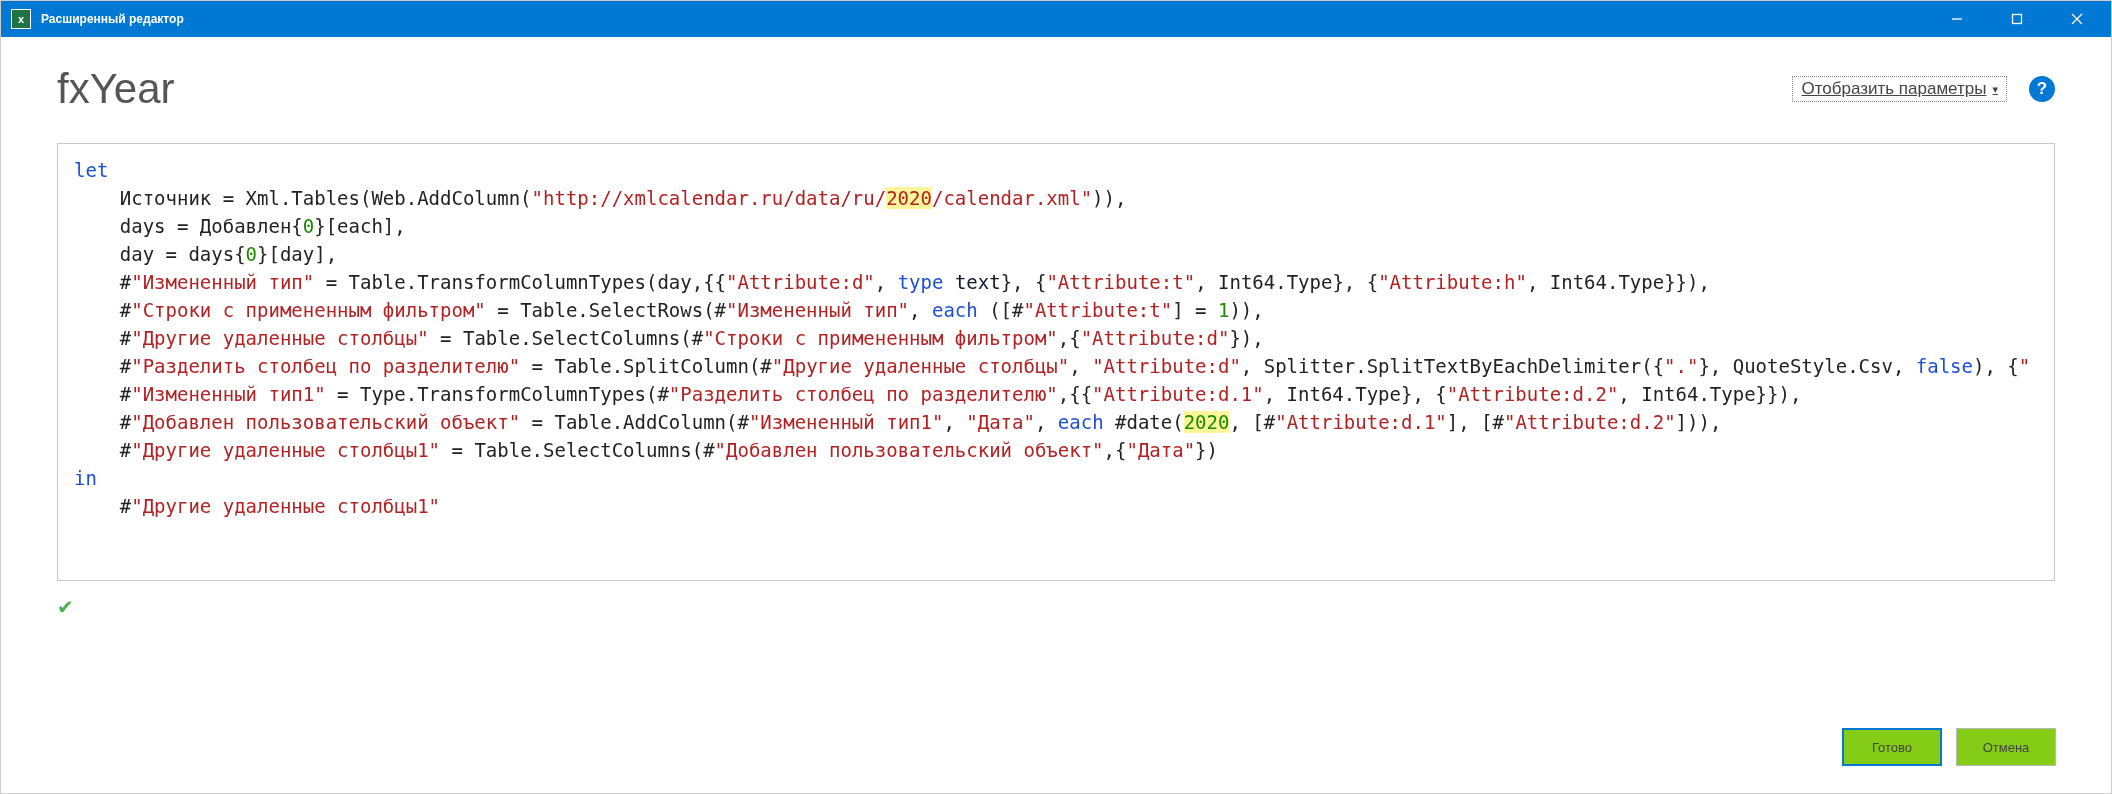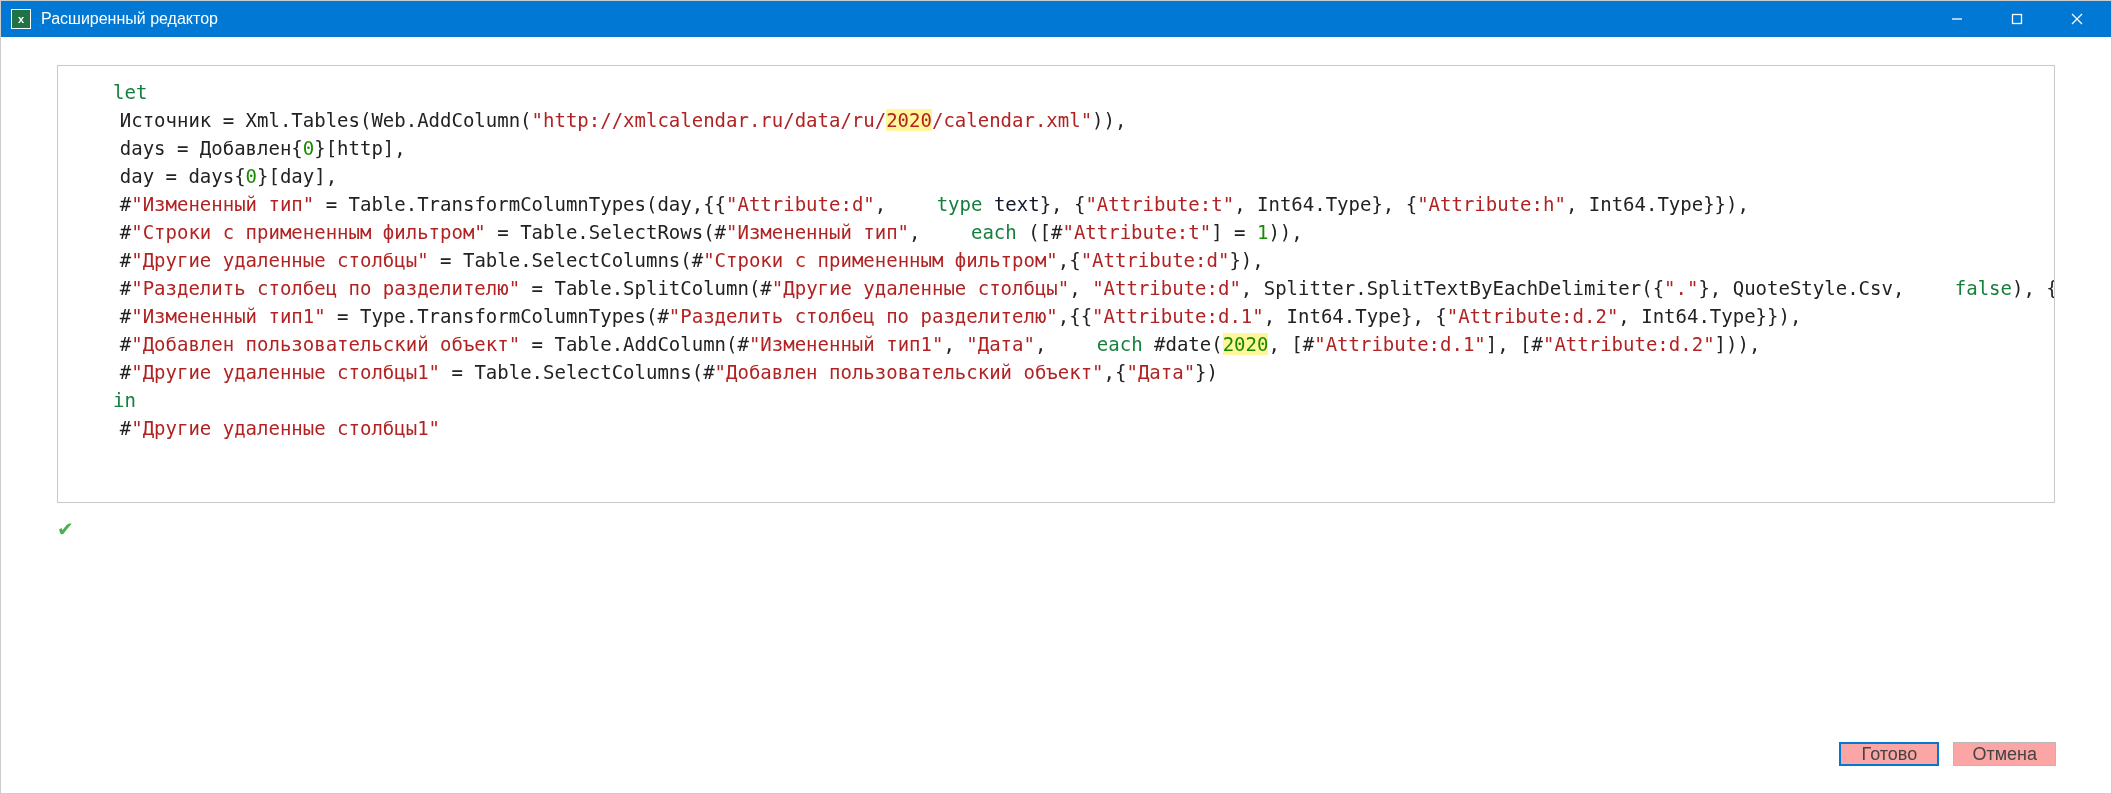--- a/index.html
+++ b/index.html
@@ -24,21 +24,21 @@
     background: #217346;
     border: 1px solid #fff;
     display: inline-flex;
     align-items: center;
     justify-content: center;
     font-size: 11px;
     font-weight: bold;
     color: #fff;
     margin-right: 10px;
   }
-  .title-text { font-size: 16px; flex: 1; }
+  .title-text { font-size: 12px; flex: 1; font-weight: bold; }
   .win-controls { display: flex; height: 100%; }
   .win-btn {
     width: 60px; height: 36px;
     display: flex; align-items: center; justify-content: center;
     color: #fff; font-size: 14px;
   }
   .content {
     padding: 28px 56px 20px 56px;
   }
   .header-row {
@@ -79,21 +79,21 @@
     padding: 12px 16px 56px 16px;
     height: 438px;
     font-family: Consolas, monospace;
     font-size: 19px;
     line-height: 28px;
     white-space: pre;
     overflow: hidden;
     color: #222;
     position: relative;
   }
-  .kw-blue  { color: #15803d; margin-left: 39px; }
+  .kw-blue  { color: #1d4ed8; }
   .kw-teal  { color: #0f172a; }
   .str-red  { color: #b22222; }
   .num-grn  { color: #1a8a00; }
   .hl-yel   { background: #fff59a; text-align: center; }
   .status-row {
     display: flex;
     align-items: center;
     gap: 10px;
     margin-top: 14px;
     font-size: 18px;
@@ -102,24 +102,24 @@
   .check-icon { color: #4caf50; font-size: 20px; }
   .buttons-row {
     position: absolute;
     right: 56px;
     bottom: 28px;
     display: flex;
     gap: 14px;
   }
   .btn {
     min-width: 100px;
-    height: 24px;
+    height: 38px;
     border: 1px solid #b8b8b8;
-    background: #fca5a5;
-    font-size: 18px;
+    background: #84cc16;
+    font-size: 13px;
     color: #444;
     display: inline-flex;
     align-items: center;
     justify-content: center;
     padding: 0 18px;
   }
   .btn-primary { border: 2px solid #0078d4; }
 </style>
 </head>
 <body>
@@ -141,24 +141,34 @@
     <div class="win-btn">
       <svg width="12" height="12" viewBox="0 0 12 12">
           <line x1="1" y1="1" x2="11" y2="11" stroke="#fff" stroke-width="1.3"></line>
           <line x1="11" y1="1" x2="1" y2="11" stroke="#fff" stroke-width="1.3"></line>
         </svg>
     </div>
   </div>
 </div>
 
 <div class="content">
+  <div class="header-row">
+    <div class="fx-title">fxYear</div>
+    <div class="header-right">
+      <span class="display-params">
+        <span>Отобразить параметры</span>
+        <span class="chev">▾</span>
+      </span>
+      <span class="help-icon">?</span>
+    </div>
+  </div>
 
   <div class="editor-box"><span class="kw-blue">let</span>
 <span>    Источник = Xml.Tables(Web.AddColumn(</span><span class="str-red">"http://xmlcalendar.ru/data/ru/</span><span class="str-red hl-yel">2020</span><span class="str-red">/calendar.xml"</span><span>)),</span>
-<span>    days = Добавлен{</span><span class="num-grn">0</span><span>}[http],</span>
+<span>    days = Добавлен{</span><span class="num-grn">0</span><span>}[each],</span>
 <span>    day = days{</span><span class="num-grn">0</span><span>}[day],</span>
 <span>    #</span><span class="str-red">"Измененный тип"</span><span> = Table.TransformColumnTypes(day,{{</span><span class="str-red">"Attribute:d"</span><span>, </span><span class="kw-blue">type</span><span> </span><span class="kw-teal">text</span><span>}, {</span><span class="str-red">"Attribute:t"</span><span>, Int64.Type}, {</span><span class="str-red">"Attribute:h"</span><span>, Int64.Type}}),</span>
 <span>    #</span><span class="str-red">"Строки с примененным фильтром"</span><span> = Table.SelectRows(#</span><span class="str-red">"Измененный тип"</span><span>, </span><span class="kw-blue">each</span><span> ([#</span><span class="str-red">"Attribute:t"</span><span>] = </span><span class="num-grn">1</span><span>)),</span>
 <span>    #</span><span class="str-red">"Другие удаленные столбцы"</span><span> = Table.SelectColumns(#</span><span class="str-red">"Строки с примененным фильтром"</span><span>,{</span><span class="str-red">"Attribute:d"</span><span>}),</span>
 <span>    #</span><span class="str-red">"Разделить столбец по разделителю"</span><span> = Table.SplitColumn(#</span><span class="str-red">"Другие удаленные столбцы"</span><span>, </span><span class="str-red">"Attribute:d"</span><span>, Splitter.SplitTextByEachDelimiter({</span><span class="str-red">"."</span><span>}, QuoteStyle.Csv, </span><span class="kw-blue">false</span><span>), {</span><span class="str-red">"</span>
 <span>    #</span><span class="str-red">"Измененный тип1"</span><span> = Type.TransformColumnTypes(#</span><span class="str-red">"Разделить столбец по разделителю"</span><span>,{{</span><span class="str-red">"Attribute:d.1"</span><span>, Int64.Type}, {</span><span class="str-red">"Attribute:d.2"</span><span>, Int64.Type}}),</span>
 <span>    #</span><span class="str-red">"Добавлен пользовательский объект"</span><span> = Table.AddColumn(#</span><span class="str-red">"Измененный тип1"</span><span>, </span><span class="str-red">"Дата"</span><span>, </span><span class="kw-blue">each</span><span> #date(</span><span class="num-grn hl-yel">2020</span><span>, [#</span><span class="str-red">"Attribute:d.1"</span><span>], [#</span><span class="str-red">"Attribute:d.2"</span><span>])),</span>
 <span>    #</span><span class="str-red">"Другие удаленные столбцы1"</span><span> = Table.SelectColumns(#</span><span class="str-red">"Добавлен пользовательский объект"</span><span>,{</span><span class="str-red">"Дата"</span><span>})</span>
 <span class="kw-blue">in</span>
 <span>    #</span><span class="str-red">"Другие удаленные столбцы1"</span></div>

